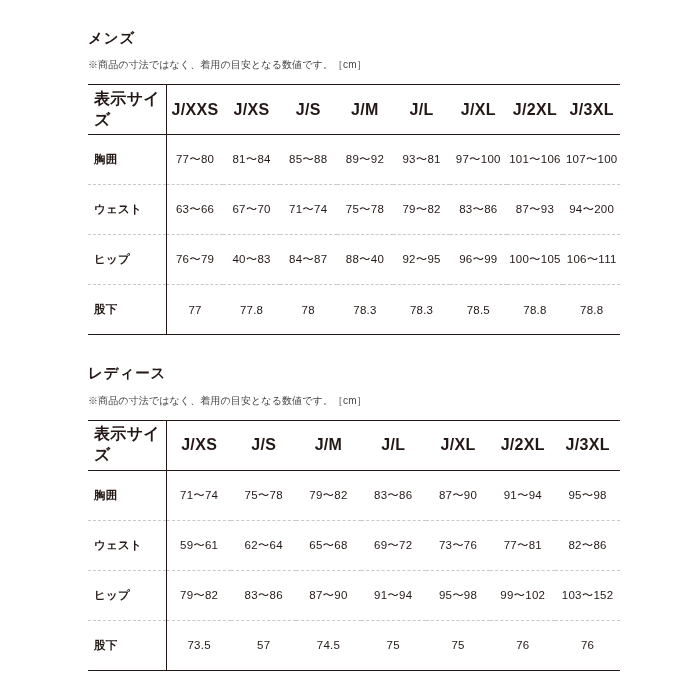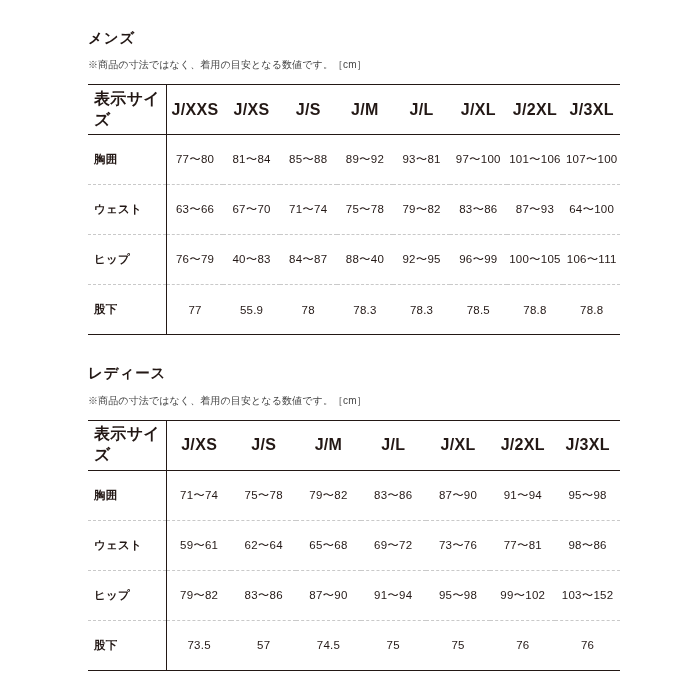--- a/index.html
+++ b/index.html
@@ -126,37 +126,37 @@
         </tr>
         <tr>
           <th class="row-label">ウェスト</th>
           <td>63〜66</td>
           <td>67〜70</td>
           <td>71〜74</td>
           <td>75〜78</td>
           <td>79〜82</td>
           <td>83〜86</td>
           <td>87〜93</td>
-          <td>64〜100</td>
+          <td>94〜200</td>
         </tr>
         <tr>
           <th class="row-label">ヒップ</th>
           <td>76〜79</td>
           <td>40〜83</td>
           <td>84〜87</td>
           <td>88〜40</td>
           <td>92〜95</td>
           <td>96〜99</td>
           <td>100〜105</td>
           <td>106〜111</td>
         </tr>
         <tr>
           <th class="row-label">股下</th>
           <td>77</td>
-          <td>55.9</td>
+          <td>77.8</td>
           <td>78</td>
           <td>78.3</td>
           <td>78.3</td>
           <td>78.5</td>
           <td>78.8</td>
           <td>78.8</td>
         </tr>
       </tbody>
     </table>
   </section>
@@ -189,21 +189,21 @@
           <td>95〜98</td>
         </tr>
         <tr>
           <th class="row-label">ウェスト</th>
           <td>59〜61</td>
           <td>62〜64</td>
           <td>65〜68</td>
           <td>69〜72</td>
           <td>73〜76</td>
           <td>77〜81</td>
-          <td>98〜86</td>
+          <td>82〜86</td>
         </tr>
         <tr>
           <th class="row-label">ヒップ</th>
           <td>79〜82</td>
           <td>83〜86</td>
           <td>87〜90</td>
           <td>91〜94</td>
           <td>95〜98</td>
           <td>99〜102</td>
           <td>103〜152</td>

